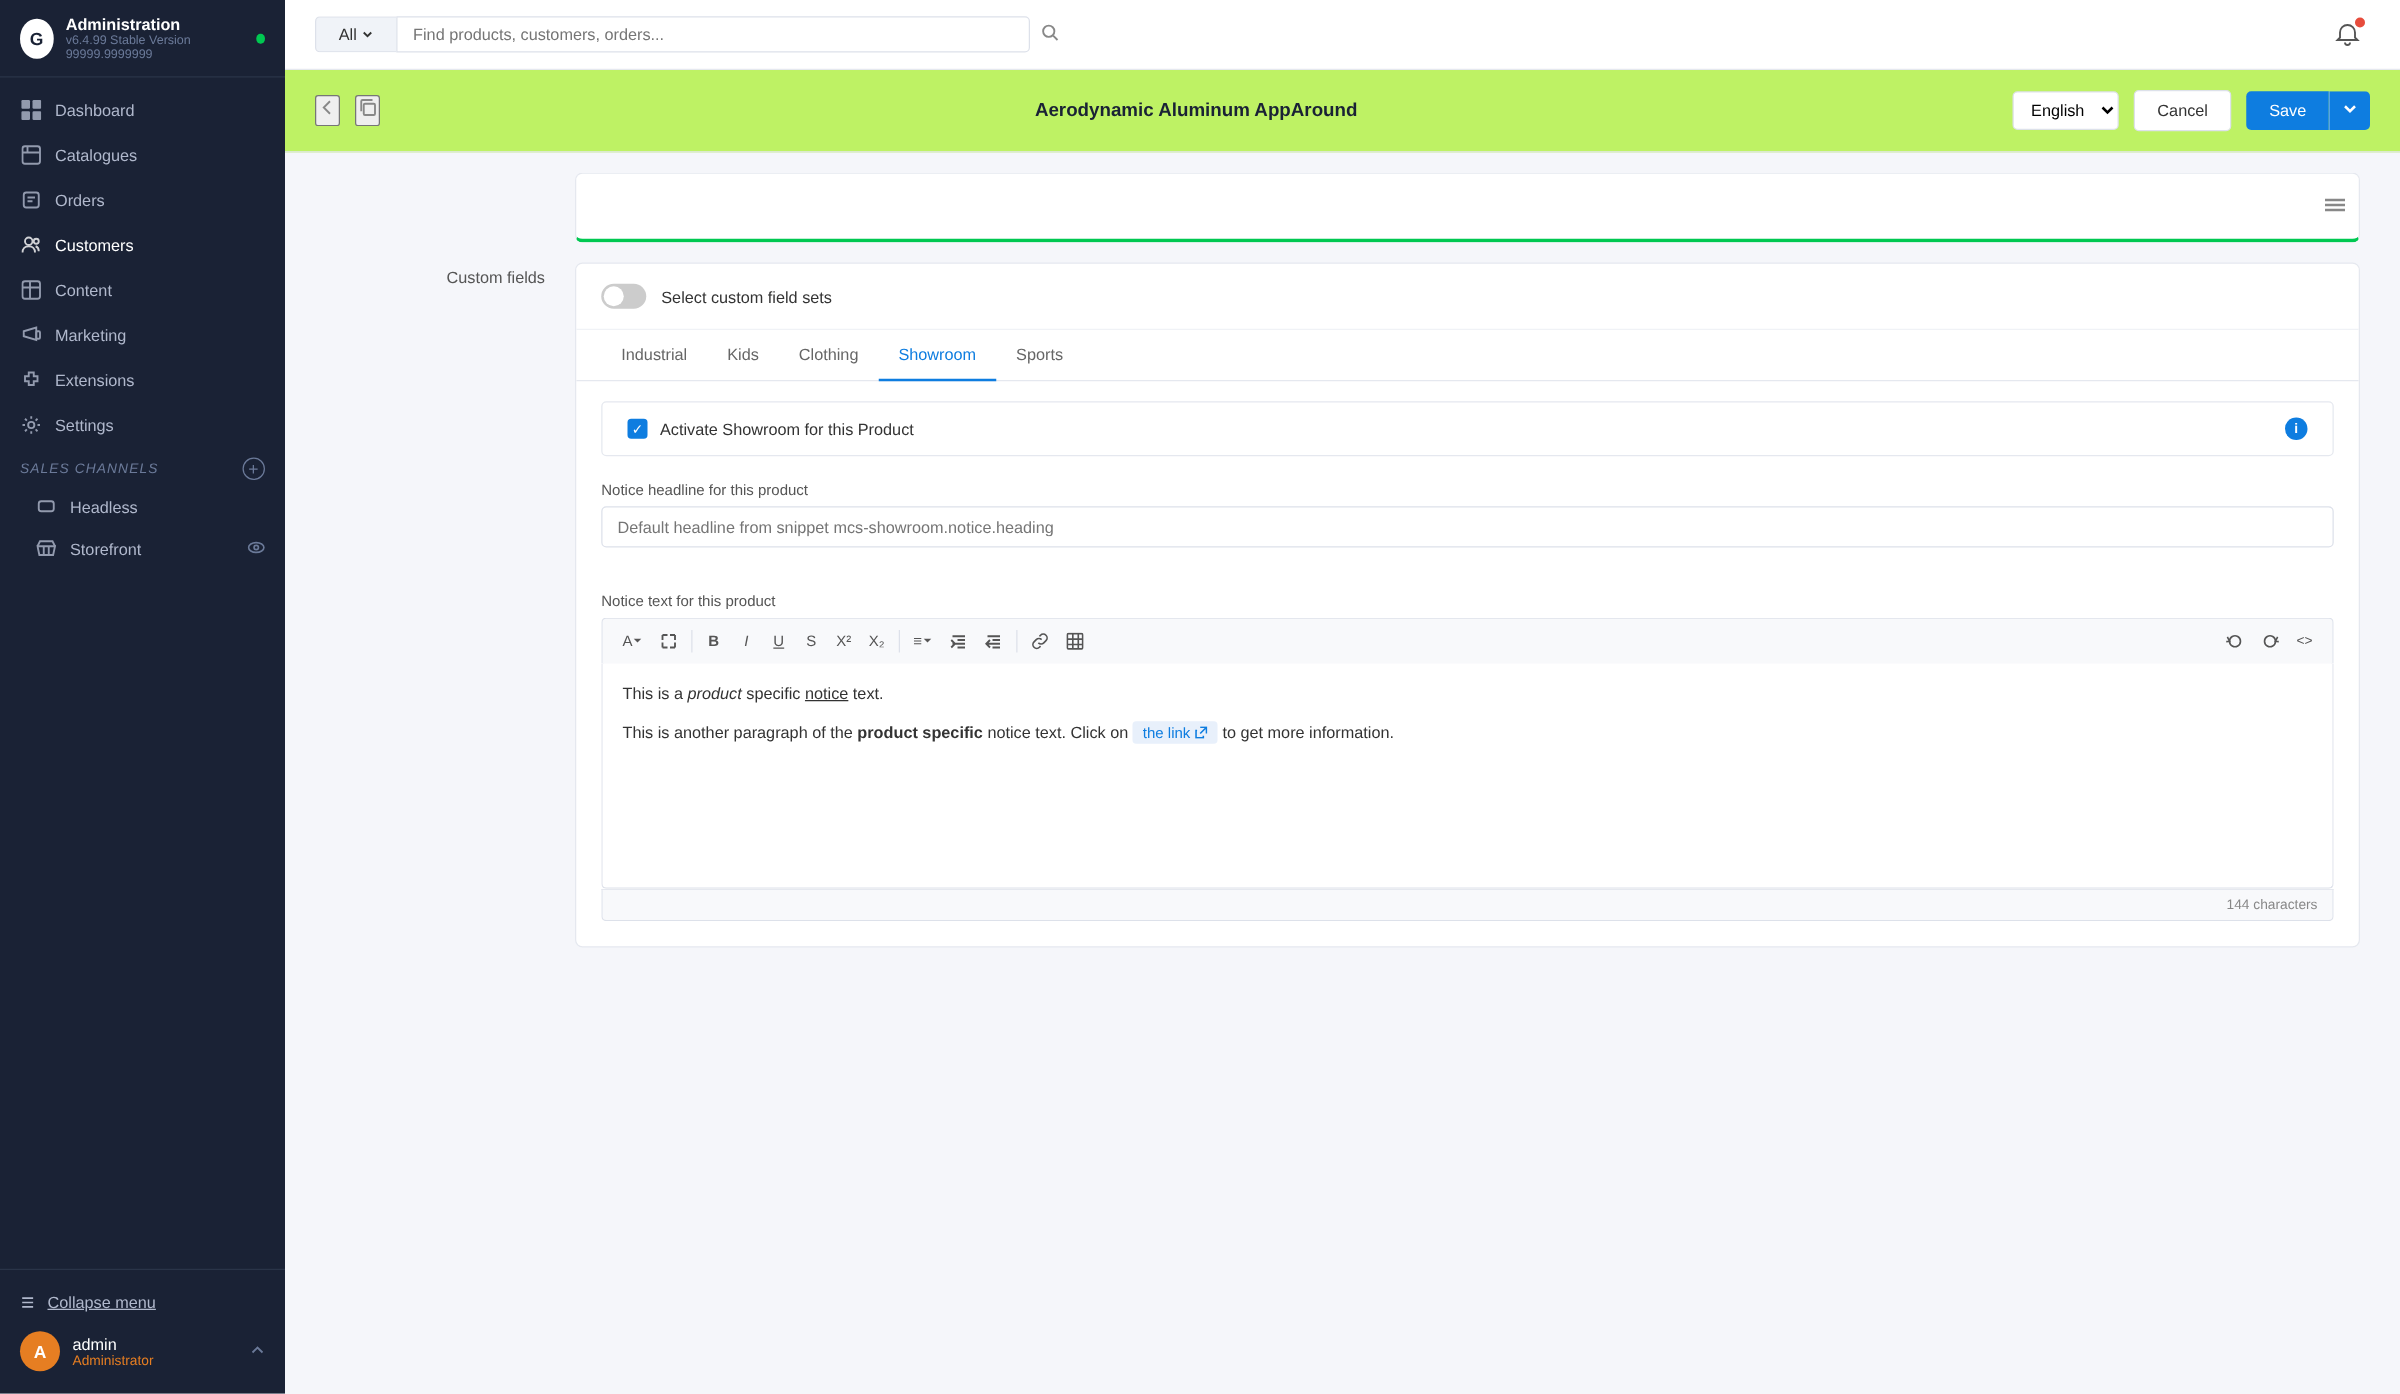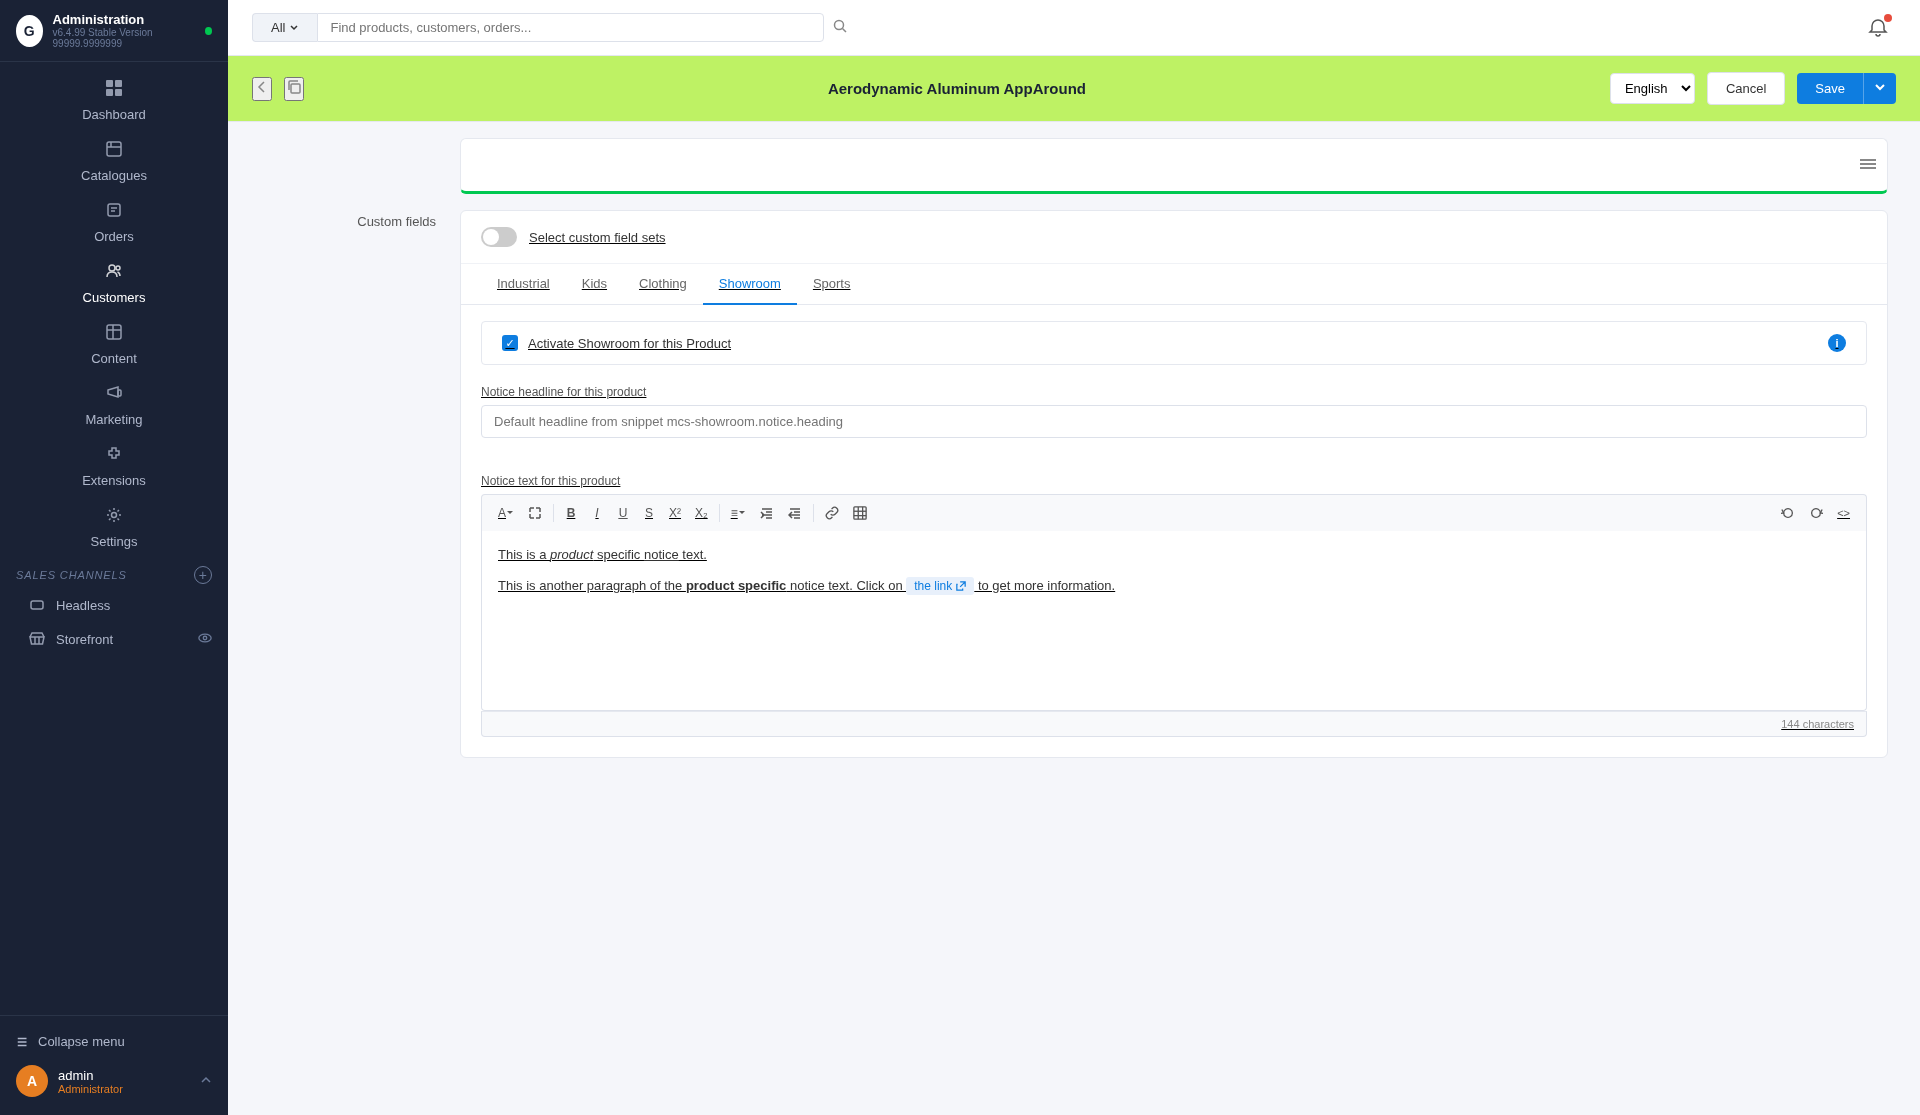--- a/index.html
+++ b/index.html
@@ -35,21 +35,20 @@
 
     .sidebar-nav { flex: 1; padding: 8px 0; overflow-y: auto; }
     .nav-item {
       display: flex; align-items: center; gap: 10px;
       padding: 9px 16px;
       cursor: pointer;
       color: #b0b8cc;
       font-size: 13px;
       border-radius: 0;
       transition: background 0.15s;
-      flex-direction: column;
     }
     .nav-item.active { color: white; }
     .nav-icon { width: 18px; height: 18px; display: flex; align-items: center; justify-content: center; opacity: 0.8; }
 
     .sidebar-section {
       padding: 8px 16px 4px;
       font-size: 11px;
       text-transform: uppercase;
       letter-spacing: 0.08em;
       color: #6b7a99;
@@ -82,20 +81,21 @@
       display: flex;
       flex-direction: column;
       gap: 4px;
     }
     .collapse-menu {
       display: flex; align-items: center; gap: 8px;
       padding: 6px 0;
       cursor: pointer;
       color: #b0b8cc;
       font-size: 13px;
+      text-decoration: underline;
     }
     .user-row {
       display: flex; align-items: center; gap: 10px;
       padding: 6px 0;
       cursor: pointer;
     }
     .user-avatar {
       width: 32px; height: 32px;
       background: #e67e22;
       border-radius: 50%;
@@ -445,21 +445,20 @@
       width: 200px;
       min-width: 200px;
       padding-top: 4px;
       text-align: right;
       padding-right: 24px;
       font-size: 13px;
       color: #555;
     }
     .section-content-col {
       flex: 1;
-      text-decoration: underline;
     }
   </style>
 </head>
 <body>
 
 <div class="sidebar">
   <div class="sidebar-header">
     <div class="sidebar-logo">
       <span>G</span>
     </div>

